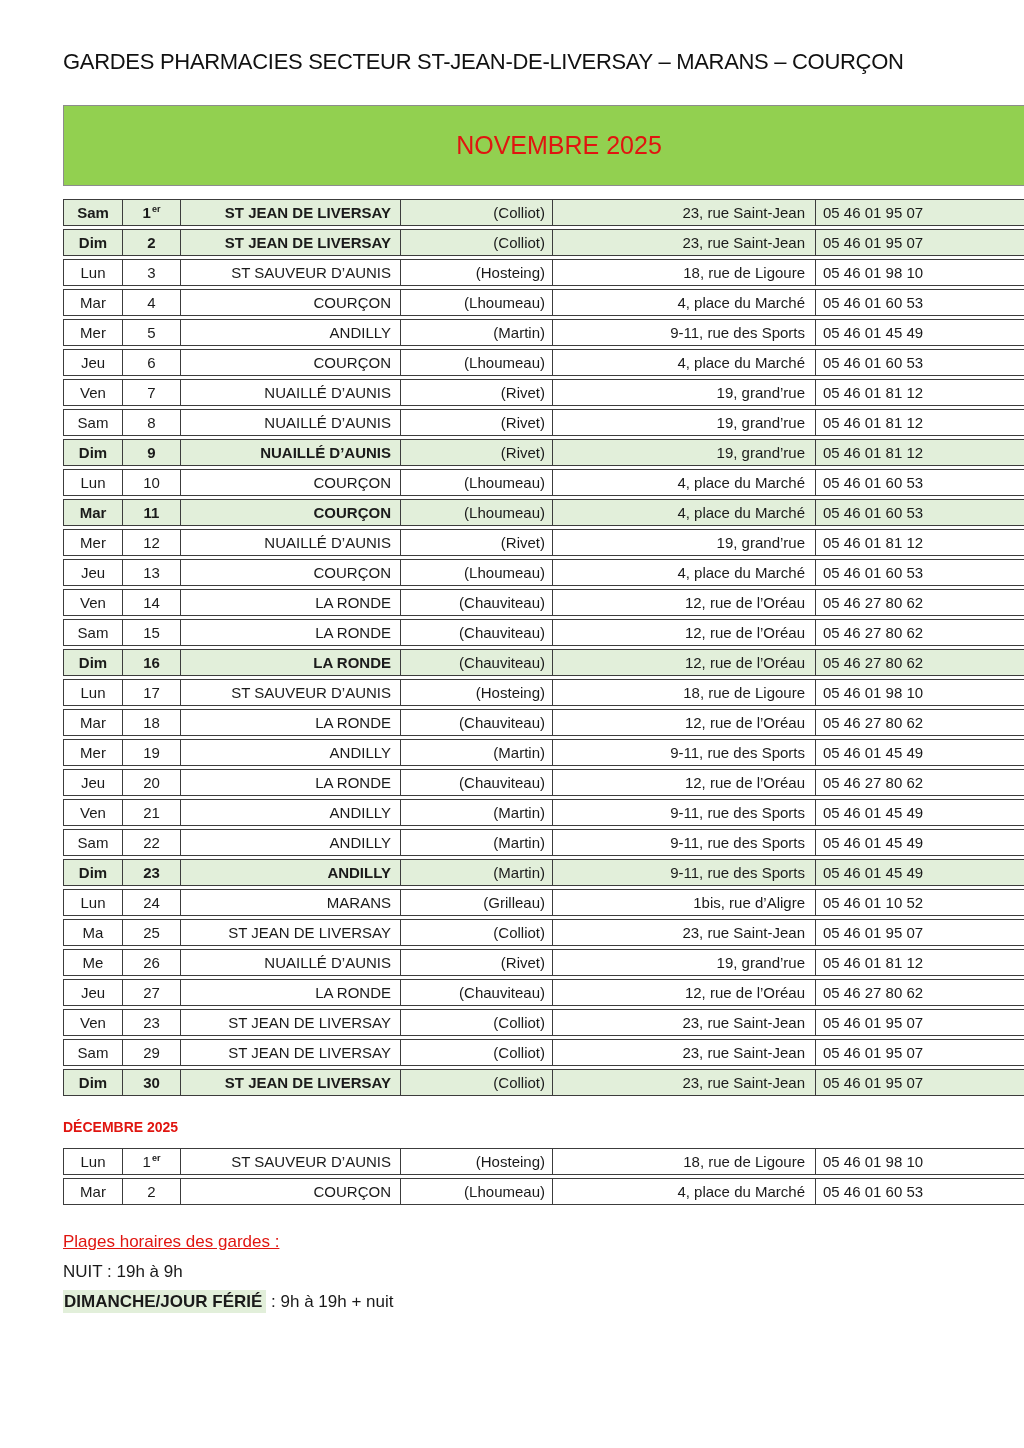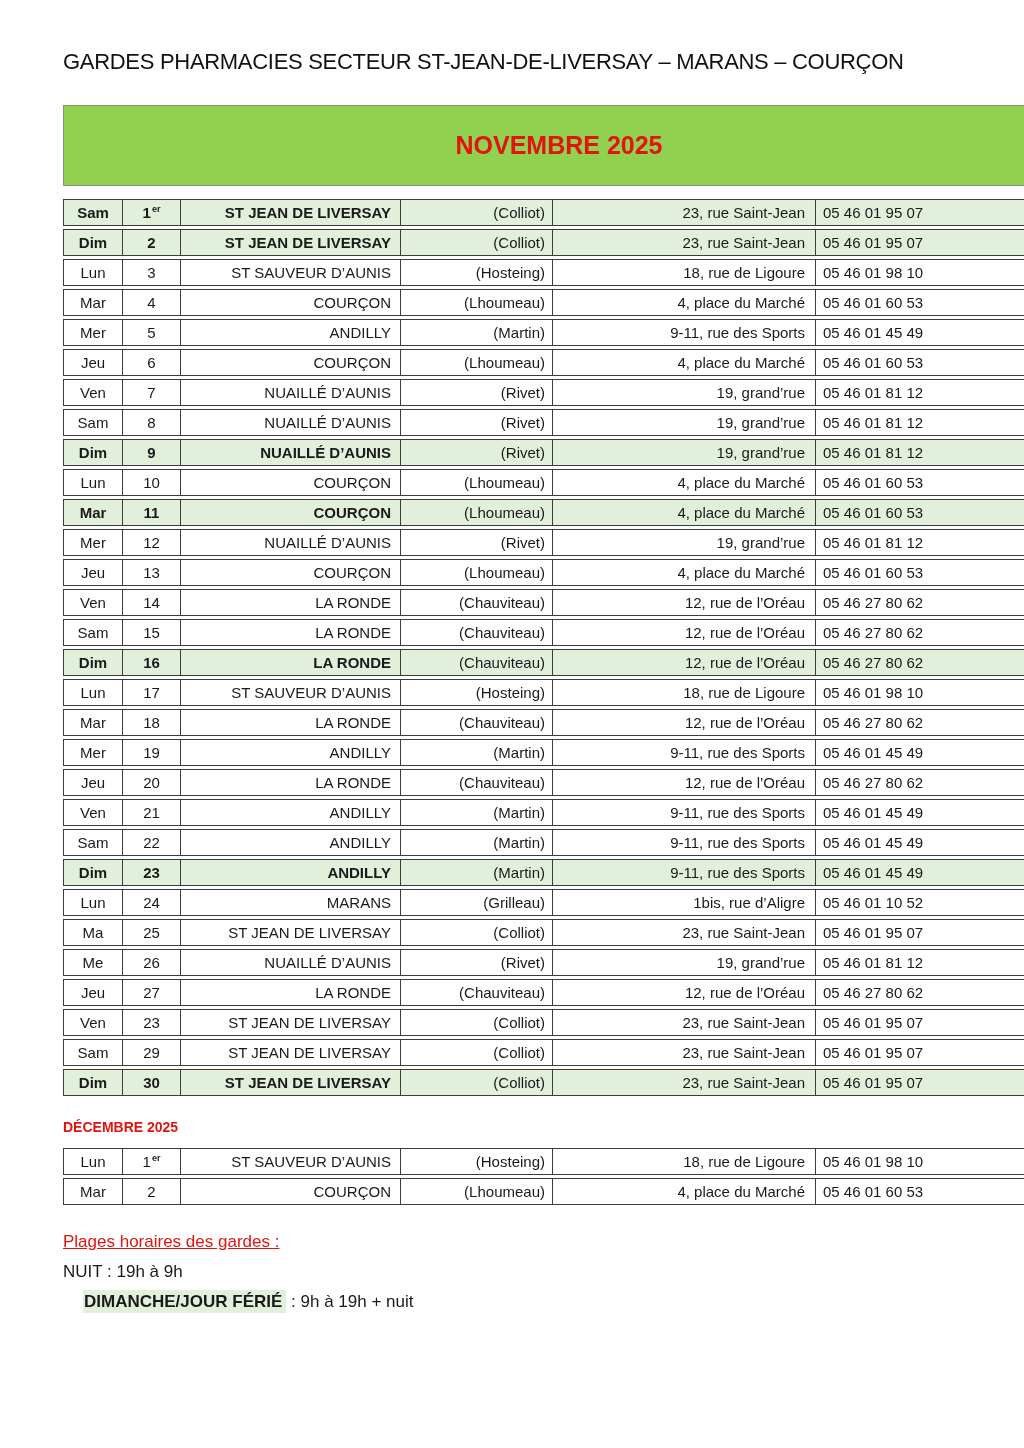--- a/index.html
+++ b/index.html
@@ -36,21 +36,21 @@
     margin-top: 30px;
     height: 81px;
     background: var(--banner-green);
     border: 1px solid #8c8c8c;
     display: flex;
     align-items: center;
     justify-content: center;
   }
   .month-banner .banner-text {
     color: var(--accent-red);
-    font-weight: bold;
+    font-weight: normal;
     font-size: 25px;
   }
   .sched-table { margin-top: 13px; }
   .row {
     display: flex;
     align-items: stretch;
     height: 27px;
     border: 1px solid var(--border-col);
     margin-bottom: 3px;
     background: #ffffff;
@@ -89,21 +89,20 @@
     font-size: 14px;
     font-weight: bold;
   }
   .footer { margin-top: 26px; font-size: 17px; }
   .footer p { margin-bottom: 7px; line-height: 1.35; }
   .footer .footer-heading { color: var(--accent-red); text-decoration: underline; }
   .dimanche-label {
     font-weight: bold;
     background: var(--row-highlight);
     padding: 2px 4px 2px 1px;
-    margin-left: 20px;
   }
 </style>
 </head>
 <body>
 
 <div class="content">
 
   <h1 class="page-title">GARDES PHARMACIES SECTEUR ST-JEAN-DE-LIVERSAY – MARANS – COURÇON</h1>
 
   <div class="month-banner">

